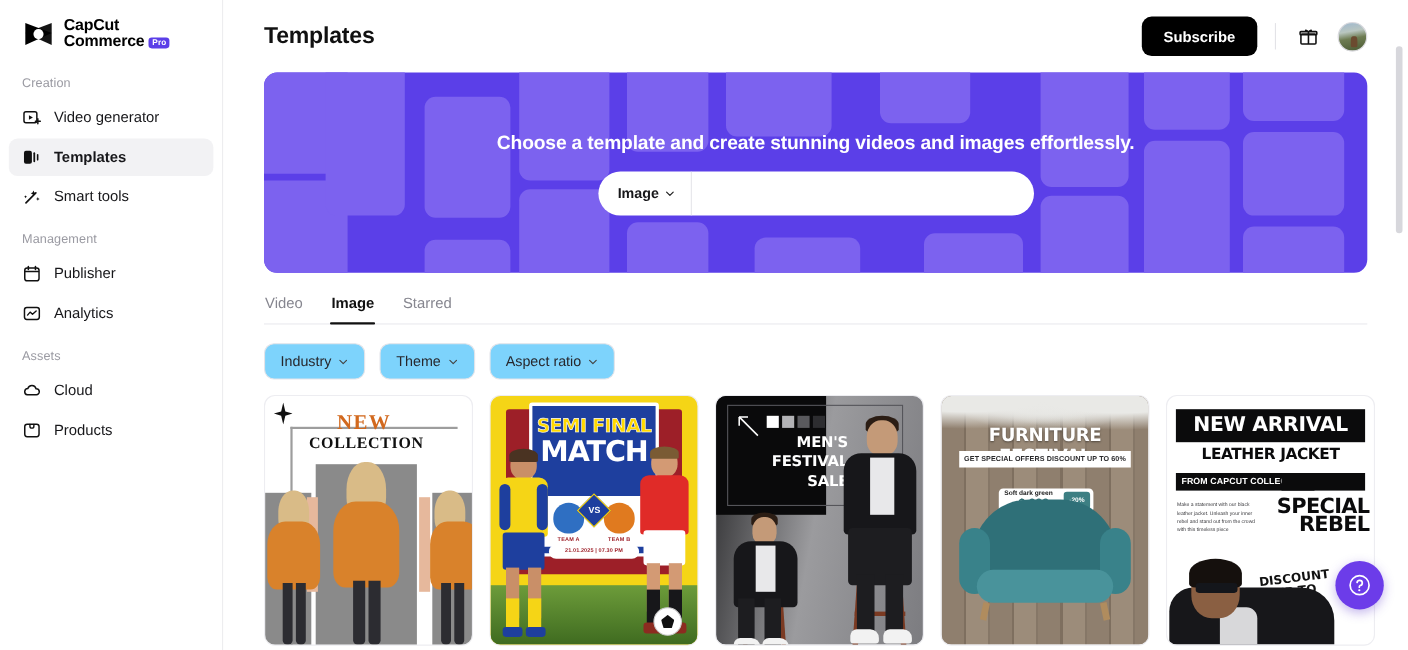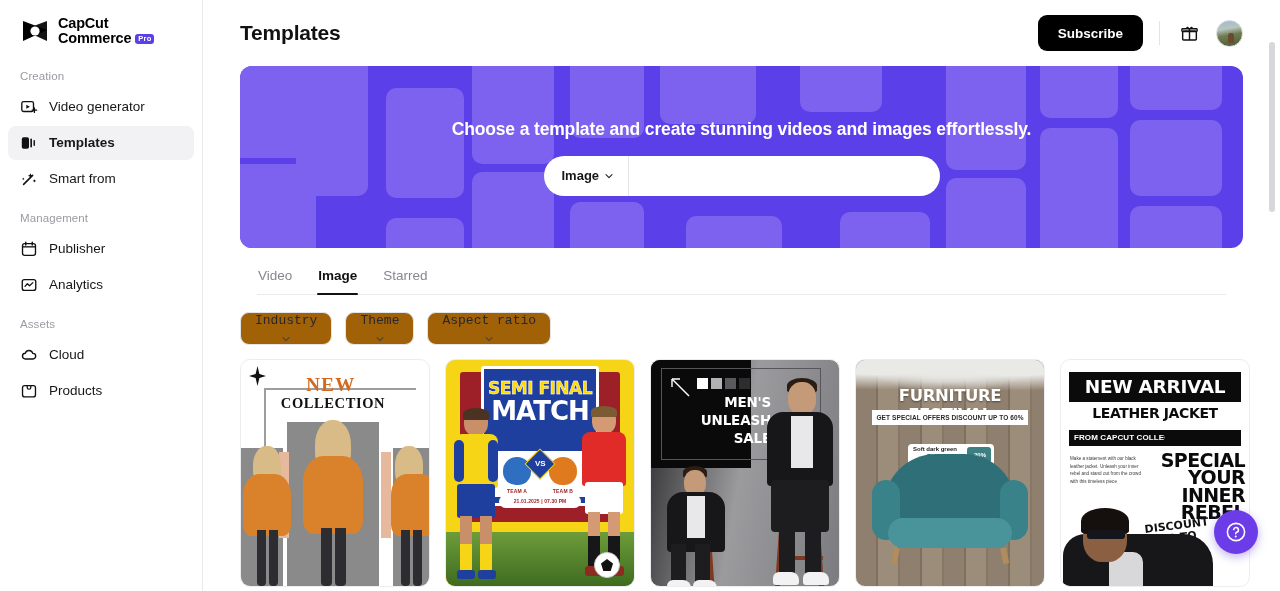--- a/index.html
+++ b/index.html
@@ -93,35 +93,35 @@
     height: 100%; border-right: 1px solid #e6e6ea;
   }
   .search-field { display: flex; align-items: center; gap: 9px; padding: 0 14px; flex: 1; height: 100%; cursor: text; }
   .search-input {
     border: none; outline: none; flex: 1; font-size: 13px;
     font-family: inherit; color: #17171a; background: transparent;
   }
   .search-input::placeholder { color: #a2a2aa; }
 
   
-  .tabs { margin: 0 54px; display: flex; gap: 24px; border-bottom: 1px solid #eaeaee; padding-top: 14px; text-align: right; }
+  .tabs { margin: 0 37px; display: flex; gap: 24px; border-bottom: 1px solid #eaeaee; padding-top: 14px; text-align: right; }
   .tab {
     font-size: 13.5px; color: #86868f; padding: 6px 1px 11px;
     cursor: pointer; position: relative;
   }
   .tab.active { color: #111; font-weight: 700; }
   .tab.active::after {
     content: ""; position: absolute; left: 0; right: 0; bottom: -1px;
     height: 2.5px; background: #111; border-radius: 2px;
   }
   .chips { margin: 0 37px; display: flex; gap: 13px; padding: 17px 0 14px; }
   .chip {
     display: flex; align-items: center; gap: 6px; height: 33px; padding: 0 14px;
     border: 1px solid #e4e4e9; border-radius: 9px; font-size: 13px;
-    color: #27272c; background: #a16207; cursor: pointer; font-family: Liberation Mono, monospace; flex-direction: column;
+    color: #27272c; background: #7dd3fc; cursor: pointer; font-family: Liberation Sans, sans-serif;
   }
   .caret { display: block; }
 
   
   .grid {
     margin: 0 37px; display: grid; grid-template-columns: repeat(5, 190px);
     gap: 15px 15px;
   }
   .card { cursor: pointer; }
   .thumb {
@@ -317,21 +317,21 @@
       </svg>
       <span>Templates</span>
     </div>
     <div class="nav-item">
       <svg class="nav-ico" viewBox="0 0 20 20">
         <path d="M4 16 L14 6" stroke="#111" stroke-width="1.7" stroke-linecap="round"></path>
         <path d="M11.6 3.6 l.9 1.9 1.9 .9 -1.9 .9 -.9 1.9 -.9 -1.9 -1.9 -.9 1.9 -.9z" fill="#111"></path>
         <path d="M16 10.2 l.6 1.3 1.3 .6 -1.3 .6 -.6 1.3 -.6 -1.3 -1.3 -.6 1.3 -.6z" fill="#111"></path>
         <path d="M3.6 8.4 l.5 1 1 .5 -1 .5 -.5 1 -.5 -1 -1 -.5 1 -.5z" fill="#111"></path>
       </svg>
-      <span>Smart from</span>
+      <span>Smart tools</span>
     </div>
 
     <div class="sec-label">Management</div>
     <div class="nav-item">
       <svg class="nav-ico" viewBox="0 0 20 20">
         <rect x="2.8" y="4" width="14.4" height="13" rx="2.4" fill="none" stroke="#111" stroke-width="1.5"></rect>
         <path d="M2.8 7.6 h14.4" stroke="#111" stroke-width="1.5"></path>
         <path d="M6.4 2.6 v3 M13.6 2.6 v3" stroke="#111" stroke-width="1.6" stroke-linecap="round"></path>
       </svg>
       <span>Publisher</span>
@@ -542,21 +542,21 @@
           <div class="frame"></div>
           <svg class="arrow" viewBox="0 0 22 22">
             <path d="M20 20 L3 3" stroke="#fff" stroke-width="1.4"></path>
             <path d="M3 3 L3 11 M3 3 L11 3" stroke="#fff" stroke-width="1.4"></path>
           </svg>
           <div class="sw" style="left:46px;background:#ffffff;"></div>
           <div class="sw" style="left:60px;background:#b3b3b6;"></div>
           <div class="sw" style="left:74px;background:#5a5a5e;"></div>
           <div class="sw" style="left:88px;background:#2d2d30;"></div>
           <div class="t3" style="top:34px;">MEN'S</div>
-          <div class="t3" style="top:52px;">UNLEASH</div>
+          <div class="t3" style="top:52px;">FESTIVAL</div>
           <div class="t3" style="top:70px;">SALE</div>
 
           <div class="stool" style="left:122px;top:162px;width:52px;height:6px;border-radius:3px;"></div>
           <div class="stool" style="left:126px;top:168px;width:5px;height:60px;transform:rotate(4deg);"></div>
           <div class="stool" style="left:166px;top:168px;width:5px;height:60px;transform:rotate(-4deg);"></div>
           <div class="stool" style="left:126px;top:196px;width:46px;height:4px;"></div>
           <div class="hair3" style="left:136px;top:18px;width:30px;height:15px;"></div>
           <div class="head3" style="left:137px;top:22px;width:28px;height:32px;"></div>
           <div class="jkt" style="left:116px;top:52px;width:66px;height:74px;"></div>
           <div class="tee" style="left:140px;top:56px;width:22px;height:52px;"></div>
@@ -608,21 +608,20 @@
         <div class="thumb c5">
           <div class="na">
             <span>NEW ARRIVAL</span>
           </div>
           <div class="lj">LEATHER JACKET</div>
           <div class="fc">FROM CAPCUT COLLECTION</div>
           <div class="fcbar"></div>
           <div class="body">Make a statement with our black leather jacket. Unleash your inner rebel and stand out from the crowd with this timeless piece</div>
           <div class="unleash">
             <div>SPECIAL</div>
-            <div>YOUR INNER</div>
             <div>REBEL</div>
           </div>
           <div class="disc">
             <div>DISCOUNT</div>
             <div>UP TO 20%</div>
           </div>
           <div class="man-jkt"></div>
           <div class="man-tee"></div>
           <div class="man-head"></div>
           <div class="man-hair"></div>

